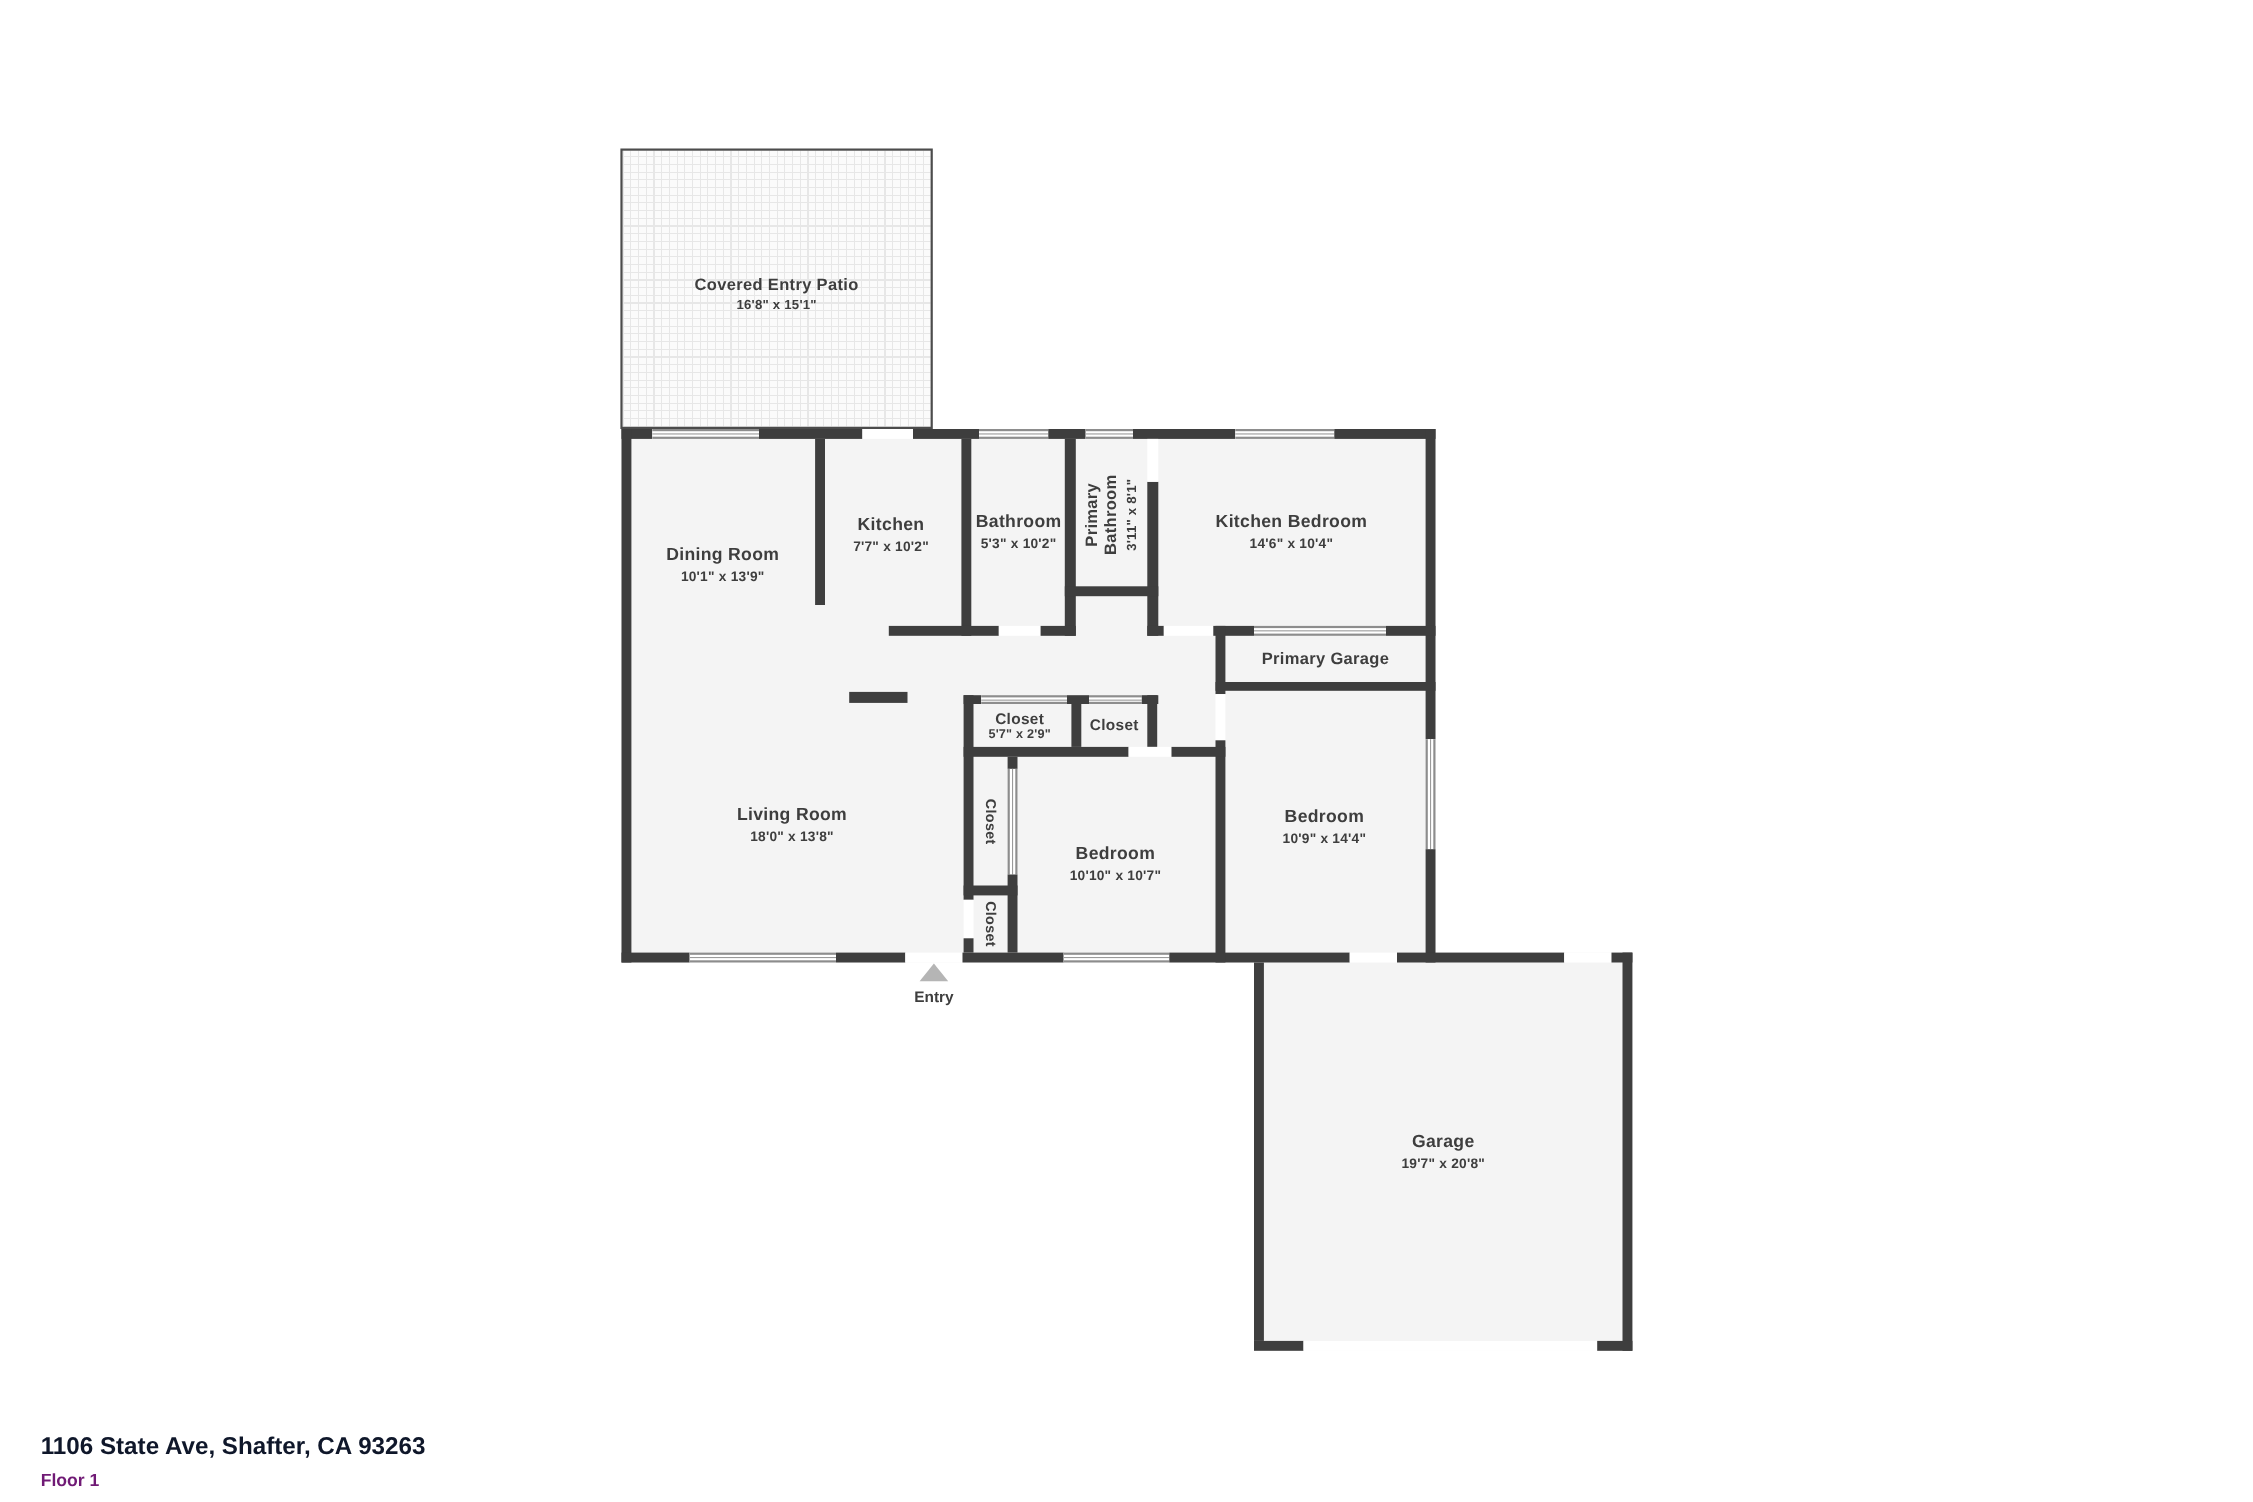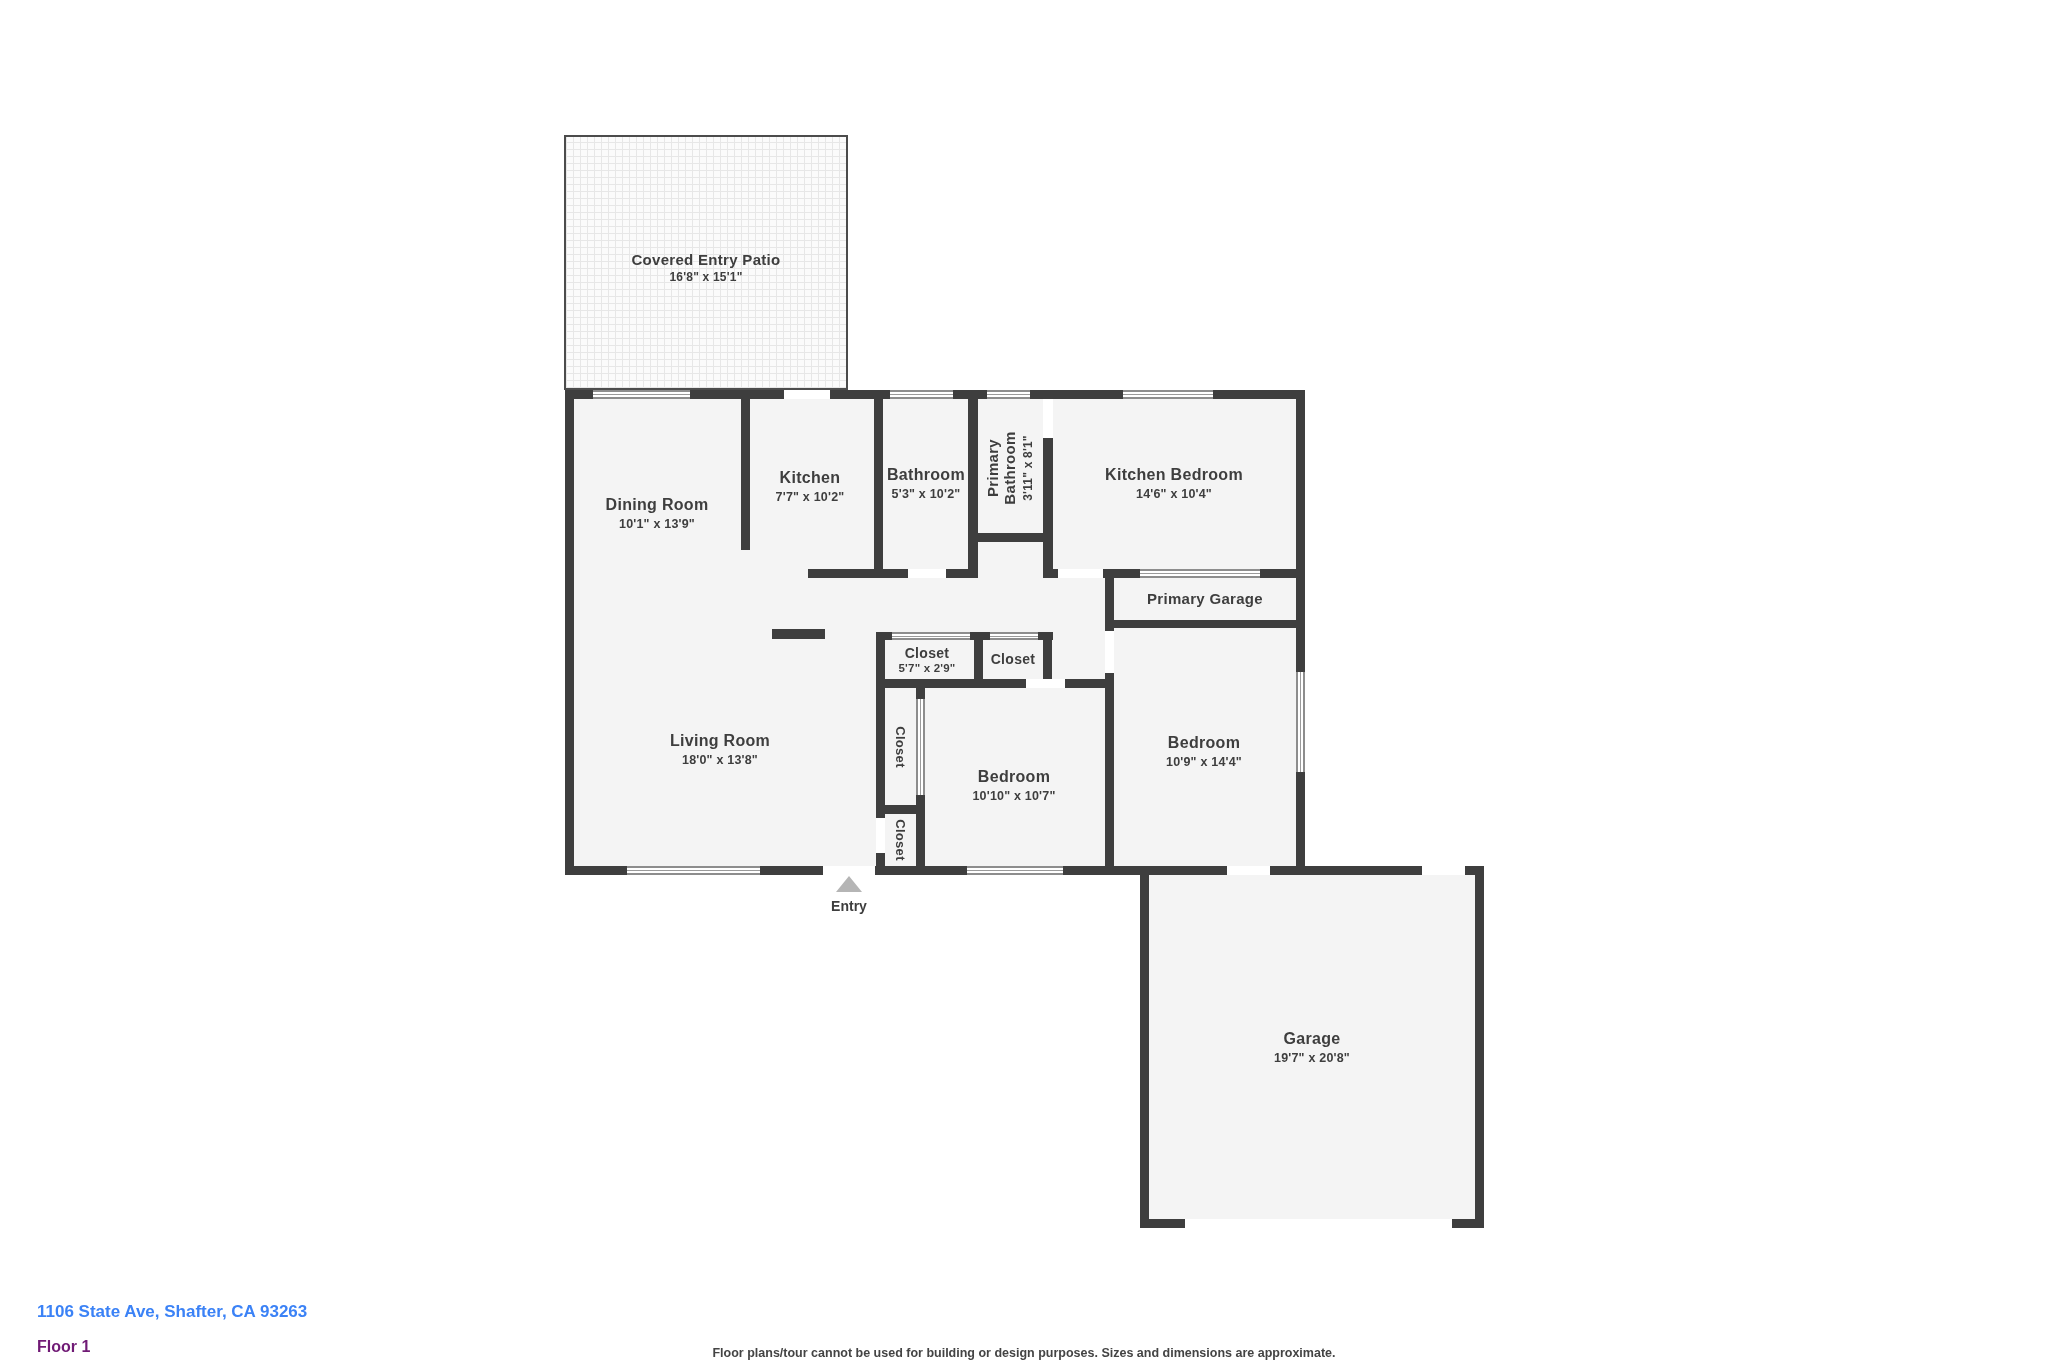--- a/index.html
+++ b/index.html
@@ -39,21 +39,21 @@
   .rot90{transform:translate(-50%,-50%) rotate(90deg);}
   .rotm90{transform:translate(-50%,-50%) rotate(-90deg);}
   .wrapname .rname{white-space:normal;width:96px;margin:0 auto;}
   
   #entry-arrow{position:absolute;left:836px;top:876px;width:0;height:0;
     border-left:13px solid transparent;border-right:13px solid transparent;
     border-bottom:16px solid #b5b5b5;}
   #entry-label{position:absolute;left:849px;top:906px;transform:translate(-50%,-50%);
     font-size:14px;font-weight:bold;color:#3e3e3e;}
   
-  #address{position:absolute;left:37px;top:1302px;font-size:17px;font-weight:bold;color:#3b82f6;}
+  #address{position:absolute;left:37px;top:1302px;font-size:22px;font-weight:bold;color:#0f172a;}
   #floor-label{position:absolute;left:37px;top:1338px;font-size:16px;font-weight:bold;color:#701a75;}
   #disclaimer{position:absolute;left:0;top:1346px;width:2048px;text-align:center;
     font-size:12.5px;font-weight:bold;color:#444;}
 </style>
 </head>
 <body>
 
 <div id="plan">
 
   <div id="patio"></div>
@@ -203,15 +203,14 @@
   <div class="rlabel" style="left:1312px;top:1048px;">
     <div class="rname">Garage</div>
     <div class="rdims">19'7" x 20'8"</div>
   </div>
 
   <div id="entry-arrow"></div>
   <div id="entry-label">Entry</div>
 
   <div id="address">1106 State Ave, Shafter, CA 93263</div>
   <div id="floor-label">Floor 1</div>
-  <div id="disclaimer">Floor plans/tour cannot be used for building or design purposes. Sizes and dimensions are approximate.</div>
 
 </div>
 
 </body></html>

